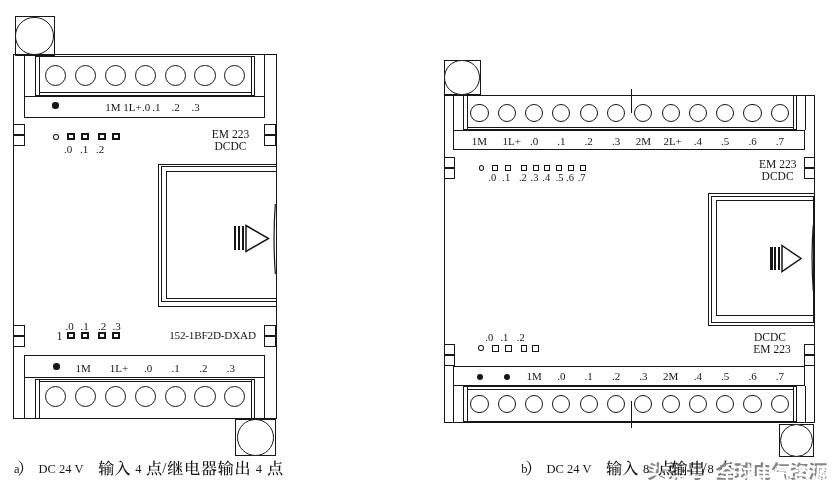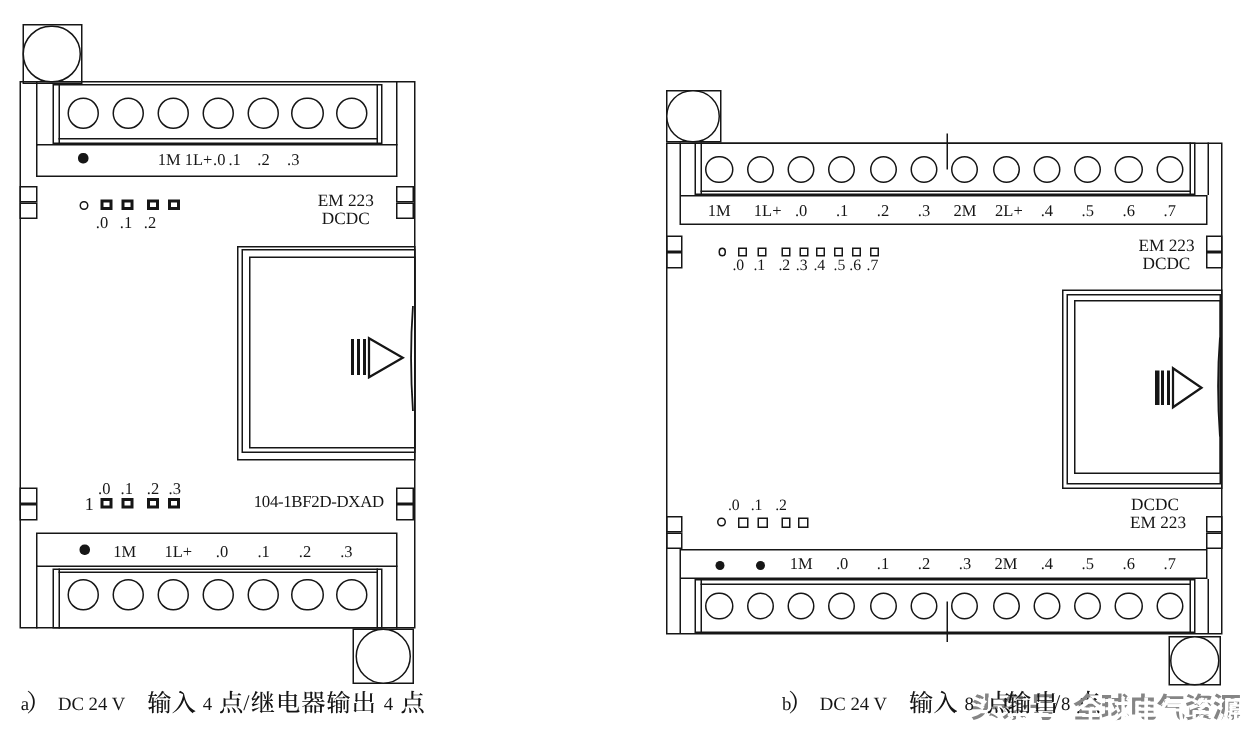--- a/index.html
+++ b/index.html
@@ -60,21 +60,21 @@
   </svg>
 <div style="position:absolute;top:329.0px;font-size:12px;line-height:14px;color:#161616;white-space:nowrap;left:56.5px;">1</div>
 <div style="position:absolute;top:319.6px;font-size:11px;line-height:13px;color:#161616;white-space:nowrap;left:69.5px;transform:translateX(-50%);">.0</div>
 <div style="position:absolute;top:319.6px;font-size:11px;line-height:13px;color:#161616;white-space:nowrap;left:84.5px;transform:translateX(-50%);">.1</div>
 <div style="position:absolute;top:319.6px;font-size:11px;line-height:13px;color:#161616;white-space:nowrap;left:102.0px;transform:translateX(-50%);">.2</div>
 <div style="position:absolute;top:319.6px;font-size:11px;line-height:13px;color:#161616;white-space:nowrap;left:116.5px;transform:translateX(-50%);">.3</div>
 <div style="position:absolute;left:67.2px;top:332.0px;width:8.0px;height:7.4px;border:2.0px solid #161616;"></div>
 <div style="position:absolute;left:81.4px;top:332.0px;width:8.0px;height:7.4px;border:2.0px solid #161616;"></div>
 <div style="position:absolute;left:98.4px;top:332.0px;width:8.0px;height:7.4px;border:2.0px solid #161616;"></div>
 <div style="position:absolute;left:112.1px;top:332.0px;width:8.0px;height:7.4px;border:2.0px solid #161616;"></div>
-<div style="position:absolute;top:329.2px;font-size:11.2px;line-height:13.2px;color:#161616;white-space:nowrap;letter-spacing:-0.2px;left:212.5px;transform:translateX(-50%);">104-1BF2D-DXAD</div>
+<div style="position:absolute;top:329.2px;font-size:11.2px;line-height:13.2px;color:#161616;white-space:nowrap;letter-spacing:-0.2px;left:212.5px;transform:translateX(-50%);">152-1BF2D-DXAD</div>
 <div style="position:absolute;left:23.9px;top:354.7px;width:241.0px;height:23.8px;border:1.4px solid #161616;"></div>
 <div style="position:absolute;left:53.0px;top:363.2px;width:6.6px;height:6.6px;border-radius:50%;background:#161616;"></div>
 <div style="position:absolute;top:361.8px;font-size:11px;line-height:13px;color:#161616;white-space:nowrap;left:75.5px;">1M</div>
 <div style="position:absolute;top:361.8px;font-size:11px;line-height:13px;color:#161616;white-space:nowrap;left:109.7px;">1L+</div>
 <div style="position:absolute;top:361.8px;font-size:11px;line-height:13px;color:#161616;white-space:nowrap;left:143.9px;">.0</div>
 <div style="position:absolute;top:361.8px;font-size:11px;line-height:13px;color:#161616;white-space:nowrap;left:171.6px;">.1</div>
 <div style="position:absolute;top:361.8px;font-size:11px;line-height:13px;color:#161616;white-space:nowrap;left:199.2px;">.2</div>
 <div style="position:absolute;top:361.8px;font-size:11px;line-height:13px;color:#161616;white-space:nowrap;left:226.8px;">.3</div>
 <div style="position:absolute;left:35.4px;top:378.5px;width:219.4px;height:40.4px;border:1.4px solid #161616;"></div>
 <div style="position:absolute;left:39.2px;top:378.5px;width:1.1px;height:40.4px;background:#161616;"></div>

